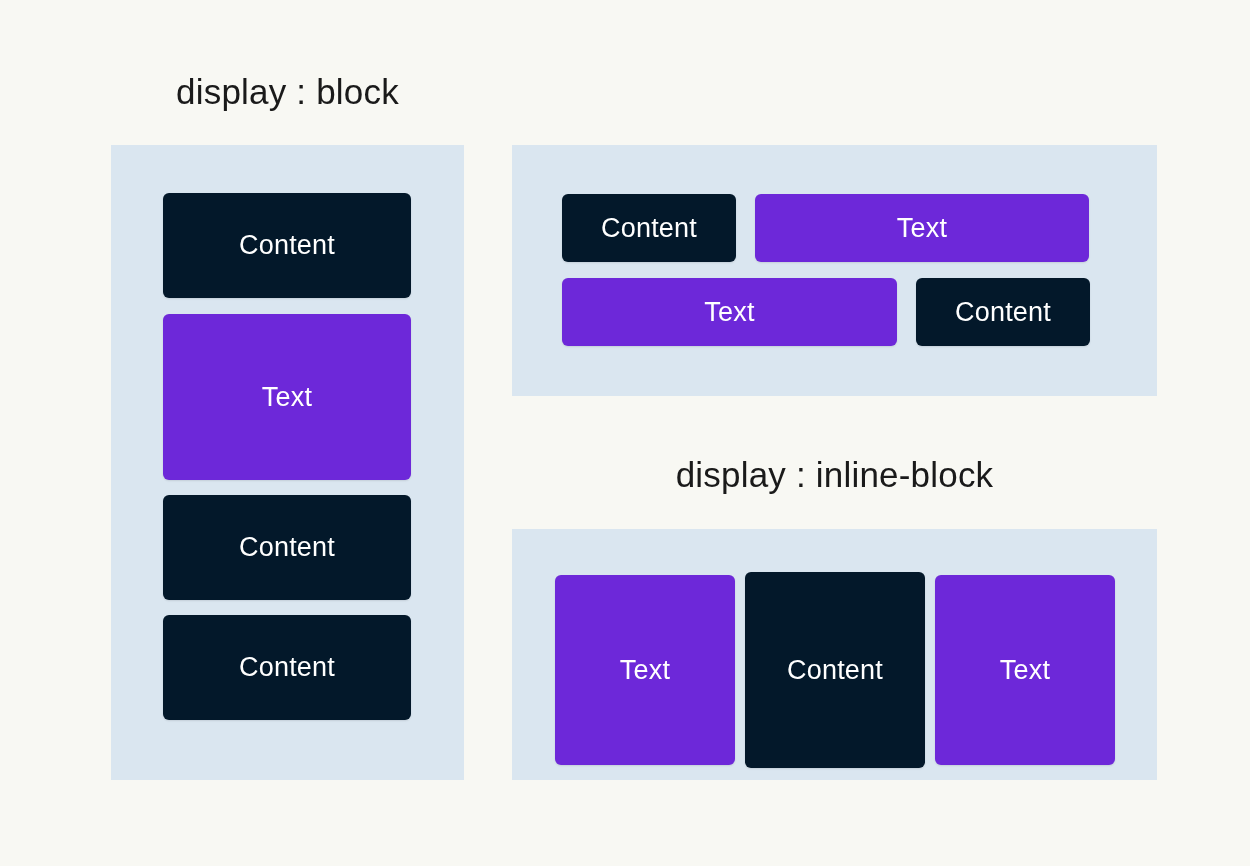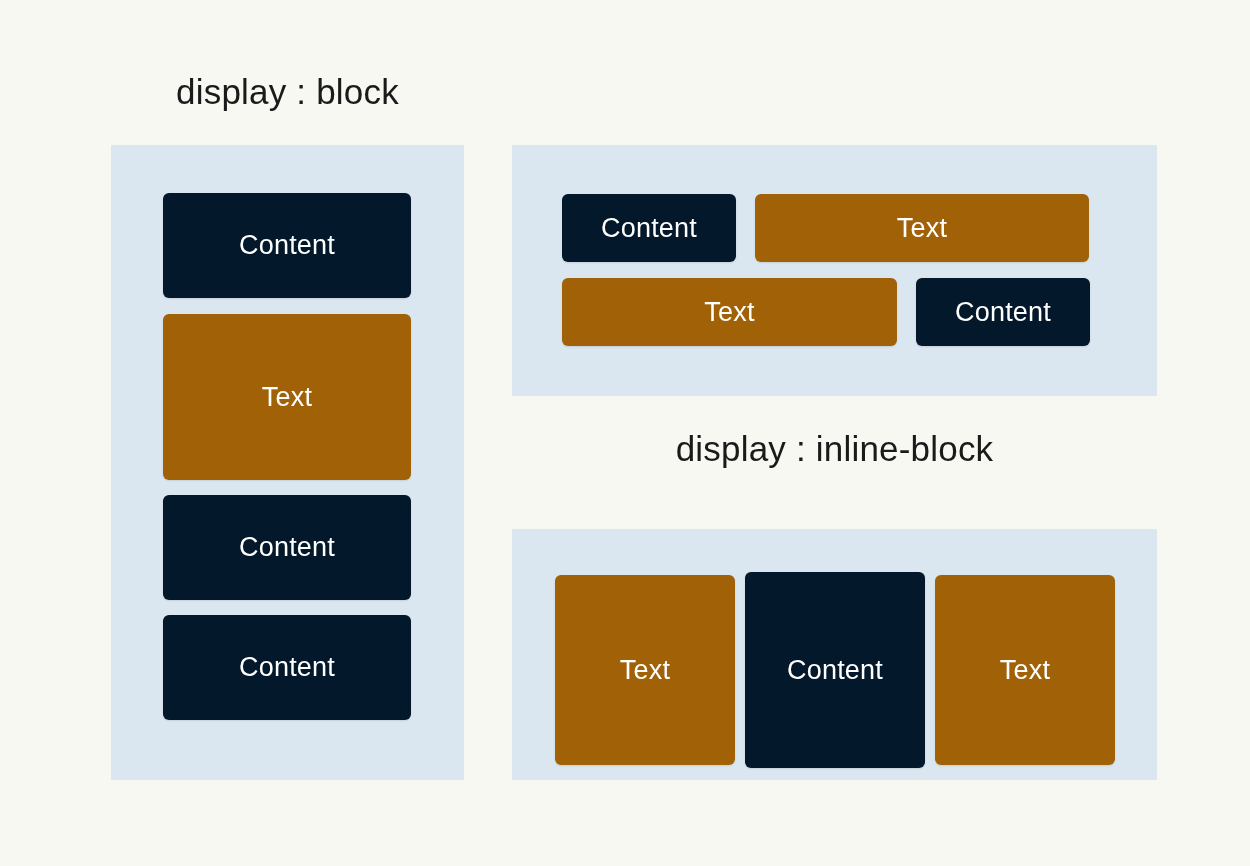--- a/index.html
+++ b/index.html
@@ -32,21 +32,21 @@
     font-weight: 400;
     color: #1a1a1a;
     letter-spacing: 0.2px;
     white-space: nowrap;
     text-align: center;
     line-height: 1;
   }
 
   #title-block  { left: 111px; top: 74px;  width: 353px; }
   #title-inline { left: 512px; top: 74px;  width: 645px; }
-  #title-iblock { left: 512px; top: 431px; width: 645px; }
+  #title-iblock { left: 512px; top: 457px; width: 645px; }
 
   
   .panel {
     position: absolute;
     background: #dae6f0;
   }
 
   #panel-block  { left: 111px; top: 145px; width: 353px; height: 635px; }
   #panel-inline { left: 512px; top: 145px; width: 645px; height: 251px; }
   #panel-iblock { left: 512px; top: 529px; width: 645px; height: 251px; }
@@ -59,21 +59,21 @@
     align-items: center;
     justify-content: center;
     color: #ffffff;
     font-size: 27px;
     font-weight: 400;
     letter-spacing: 0.2px;
     box-sizing: border-box;
     box-shadow: 0 1px 2px rgba(0,0,0,0.10);
   }
   .box.dark  { background: #03182a; }
-  .box.slate { background: #a16207; text-align: right; }
+  .box.slate { background: #6d28d9; text-align: right; }
 
   
   #b-block-1 { left: 52px;  top: 48px;  width: 248px; height: 105px; }
   #b-block-2 { left: 52px;  top: 169px; width: 248px; height: 166px; }
   #b-block-3 { left: 52px;  top: 350px; width: 248px; height: 105px; }
   #b-block-4 { left: 52px;  top: 470px; width: 248px; height: 105px; }
 
   
   #b-inline-1 { left: 50px;  top: 49px;  width: 174px; height: 68px; }
   #b-inline-2 { left: 243px; top: 49px;  width: 334px; height: 68px; }

